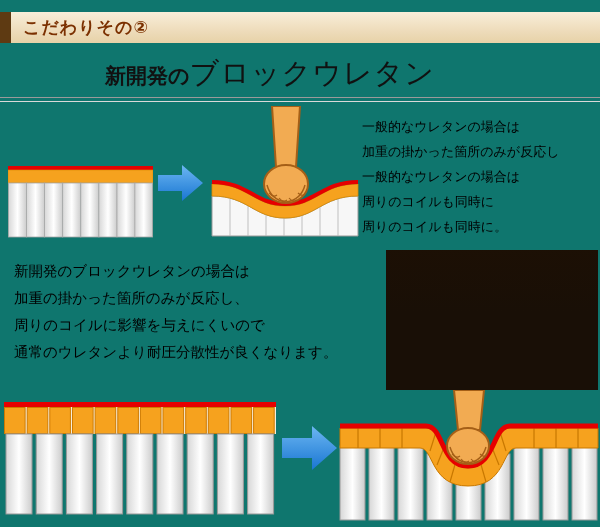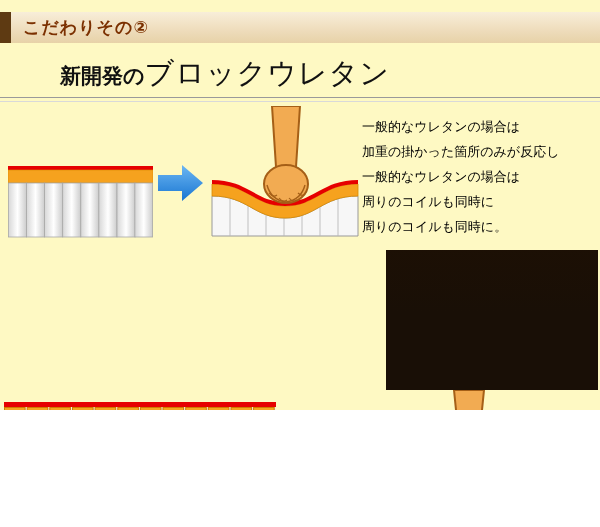--- a/index.html
+++ b/index.html
@@ -1,25 +1,25 @@
 <!DOCTYPE html>
 <html><head>
 <meta charset="utf-8">
 <style>
   html,body{margin:0;padding:0;}
   body{font-family:"Liberation Sans","DejaVu Sans",sans-serif;background:#ffffff;}
-  #canvas{position:relative;width:600px;height:410px;background:#fef9c3;overflow:hidden;}
+  #canvas{position:relative;width:600px;height:527px;background:#0f766e;overflow:hidden;}
 
   .header-bar{position:absolute;left:0;top:12px;width:600px;height:31px;box-sizing:border-box;
     background:linear-gradient(180deg,#f8eed9 0%,#eedcbb 60%,#e7d2a8 100%);
     border-left:11px solid #5e3a12;display:flex;align-items:center;}
   .header-badge{margin-left:12px;font-size:17px;font-weight:bold;color:#7b3000;letter-spacing:1px;}
 
   .title-wrap{position:absolute;left:60px;top:54px;white-space:nowrap;}
-  .title-prefix{font-size:21px;font-weight:bold;color:#111;}
+  .title-prefix{font-size:21px;font-weight:bold;color:#111;margin-left:45px;}
   .title-main{font-size:29px;font-weight:normal;color:#111;letter-spacing:1px;}
   .title-rule-1{position:absolute;left:0;top:97px;width:600px;border-top:1px solid #9a9a9a;}
   .title-rule-2{position:absolute;left:0;top:101px;width:600px;border-top:1px solid #d9d9d9;}
 
   .illus{position:absolute;}
 
   .text-block{position:absolute;color:#000;}
   .tb1{left:362px;top:114px;width:236px;font-size:13px;line-height:25px;}
   .tb2{left:14px;top:258px;width:372px;font-size:14.5px;line-height:27px;}
 
@@ -96,20 +96,26 @@
   </svg>
 
   <div class="text-block tb1">
     <div>一般的なウレタンの場合は</div>
     <div>加重の掛かった箇所のみが反応し</div>
     <div>一般的なウレタンの場合は</div>
     <div>周りのコイルも同時に</div>
     <div>周りのコイルも同時に。</div>
   </div>
 
+  <div class="text-block tb2">
+    <div>新開発のブロックウレタンの場合は</div>
+    <div>加重の掛かった箇所のみが反応し、</div>
+    <div>周りのコイルに影響を与えにくいので</div>
+    <div>通常のウレタンより耐圧分散性が良くなります。</div>
+  </div>
 
   <div class="foam-wrap">
 
     <div class="foam-shade"></div>
   </div>
 
   <svg class="illus" style="left:4px;top:402px" width="272" height="116" viewBox="0 0 272 116">
     <defs>
       <linearGradient id="cg4" x1="0" y1="0" x2="1" y2="0">
         <stop offset="0" stop-color="#d7d7d7"></stop>

